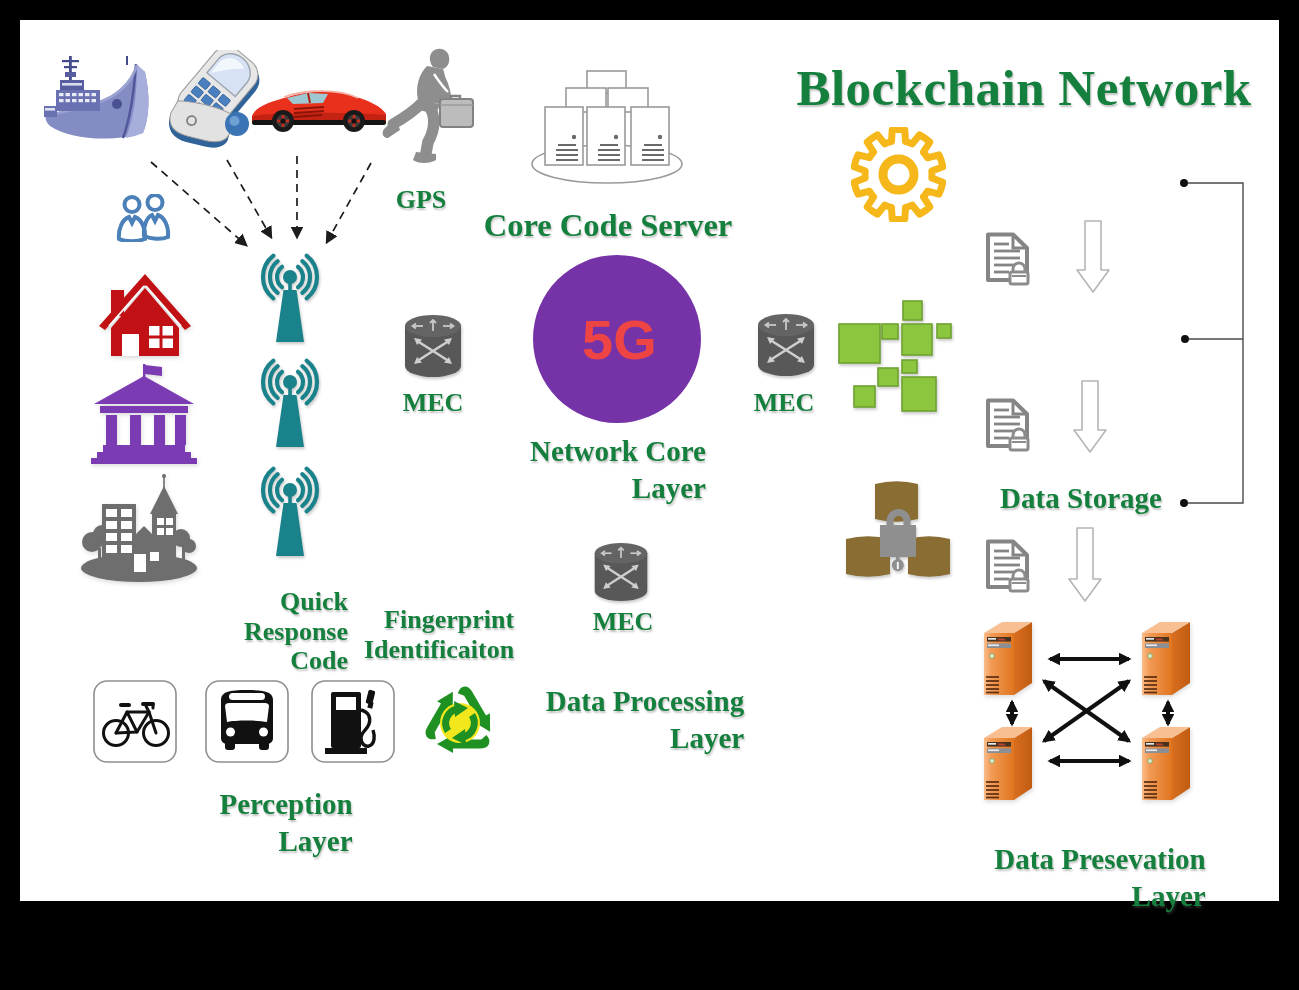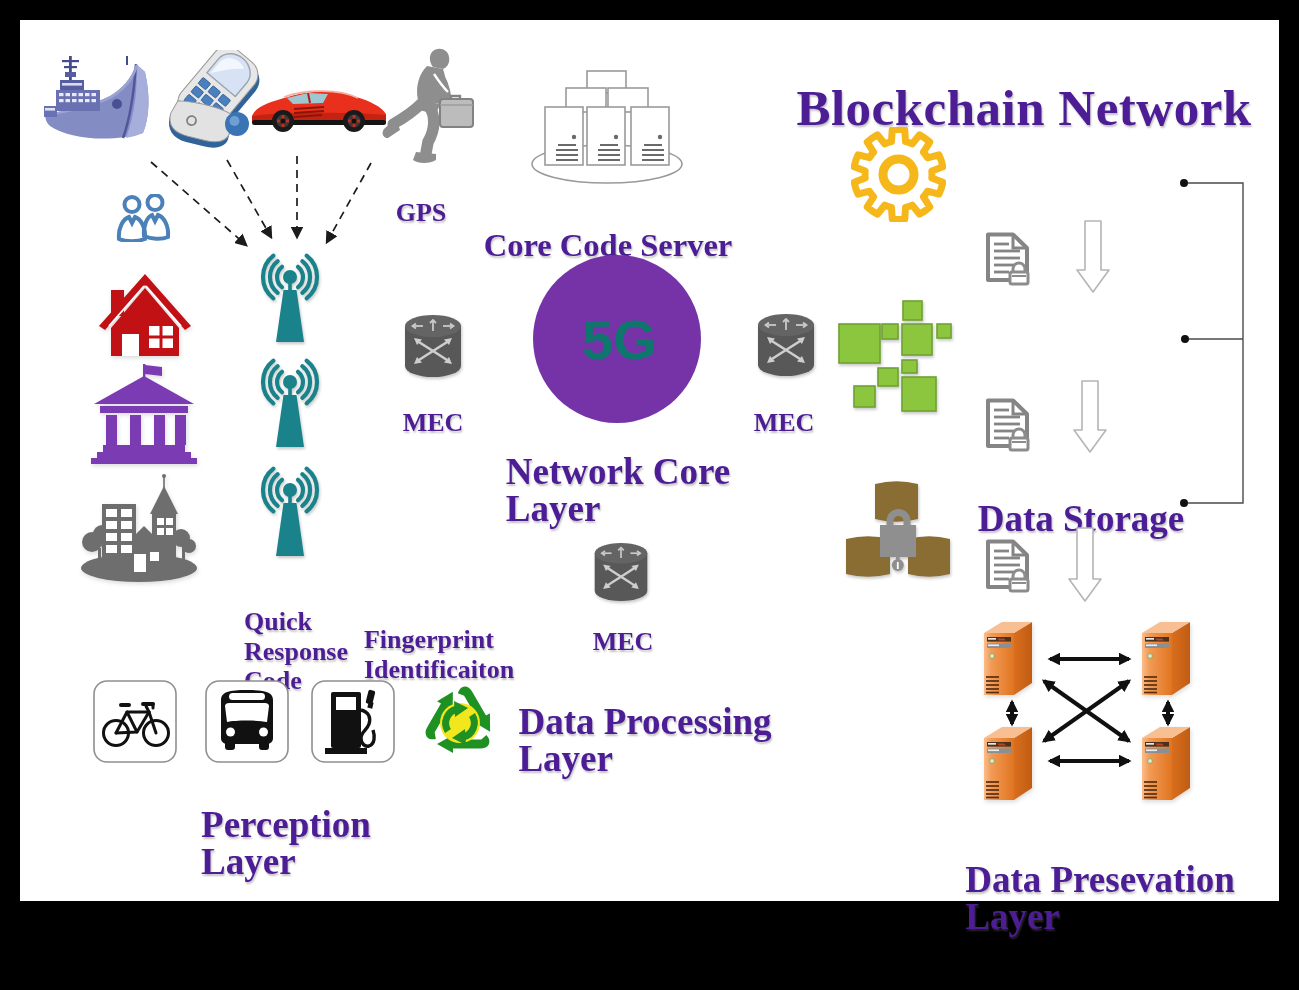--- a/index.html
+++ b/index.html
@@ -1,28 +1,28 @@
 <!DOCTYPE html>
 <html><head>
 <meta charset="utf-8">
 <style>
   html,body{margin:0;padding:0;}
   body{width:1299px;height:990px;background:#000;position:relative;overflow:hidden;
        font-family:"Liberation Serif","DejaVu Serif",serif;}
   .stage{position:absolute;left:20px;top:20px;width:1259px;height:881px;background:#fff;}
   .abs{position:absolute;}
-  .lbl{position:absolute;color:#4c1d95;font-weight:bold;text-align:left;
+  .lbl{position:absolute;color:#15803d;font-weight:bold;text-align:right;
        white-space:pre-line;transform:translateX(-50%);width:max-content;
-       text-shadow:1px 2px 2px rgba(100,100,100,0.4);margin-top:20px;}
+       text-shadow:1px 2px 2px rgba(100,100,100,0.4);}
   .t26{font-size:26px;line-height:29.5px;}
   .tccs{font-size:32.5px;line-height:34px;}
   .t31{font-size:31px;line-height:37px;}
-  .t33{font-size:37px;line-height:37px;}
+  .t33{font-size:29px;line-height:37px;}
   .title{font-size:51px;line-height:56px;letter-spacing:0.5px;}
-  .fiveG{position:absolute;color:#0f766e;font-family:"Liberation Sans","DejaVu Sans",sans-serif;
+  .fiveG{position:absolute;color:#ef4444;font-family:"Liberation Sans","DejaVu Sans",sans-serif;
          font-weight:bold;font-size:56px;}
   svg{display:block;}
   .shadowed{filter:drop-shadow(1px 2px 1.5px rgba(0,0,0,0.22));}
   .softshadow{filter:drop-shadow(1px 2px 2px rgba(0,0,0,0.14));}
 </style>
 </head>
 <body>
 
 <div class="stage">
 
@@ -170,21 +170,21 @@
     <g fill="#8e8e8e">
       <path d="M14,70 L18,82 L6,90 C1,90 -1,85 2,81 Z"></path>
       <path d="M34,104 L54,106 L54,112 C48,116 36,116 31,112 Z"></path>
     </g>
     <path d="M52,26 C56,32 60,38 66,44" stroke="#fff" stroke-width="2.4" fill="none"></path>
     <rect x="58" y="51" width="33" height="28" rx="3" fill="#bcbcbc" stroke="#828282" stroke-width="2"></rect>
     <path d="M69,52 v-4 h9 v4" fill="none" stroke="#828282" stroke-width="2.4"></path>
     <line x1="58" y1="57" x2="91" y2="57" stroke="#9d9d9d" stroke-width="1.3"></line>
   </svg>
 
-  <div class="lbl t26" style="left:401px;top:158px">GPS</div>
+  <div class="lbl t26" style="left:401px;top:165px">GPS</div>
 
   <svg class="abs" style="left:96px;top:174px" width="56" height="48" viewBox="0 0 56 48">
     <g fill="none" stroke="#4b80b8" stroke-width="4" stroke-linecap="round">
       <circle cx="16" cy="10.5" r="7.5"></circle>
       <path d="M3,45 C2,34 7,25 13,23 L16,29 L19,23 C25,25 30,34 29,45 C21,48 10,48 3,45 Z"></path>
       <circle cx="39" cy="8.5" r="7.5"></circle>
       <path d="M28,42 C27,32 31,23 36,21 L39,27 L42,21 C48,23 53,32 52,43 C45,46 35,45 28,42 Z"></path>
     </g>
   </svg>
 

